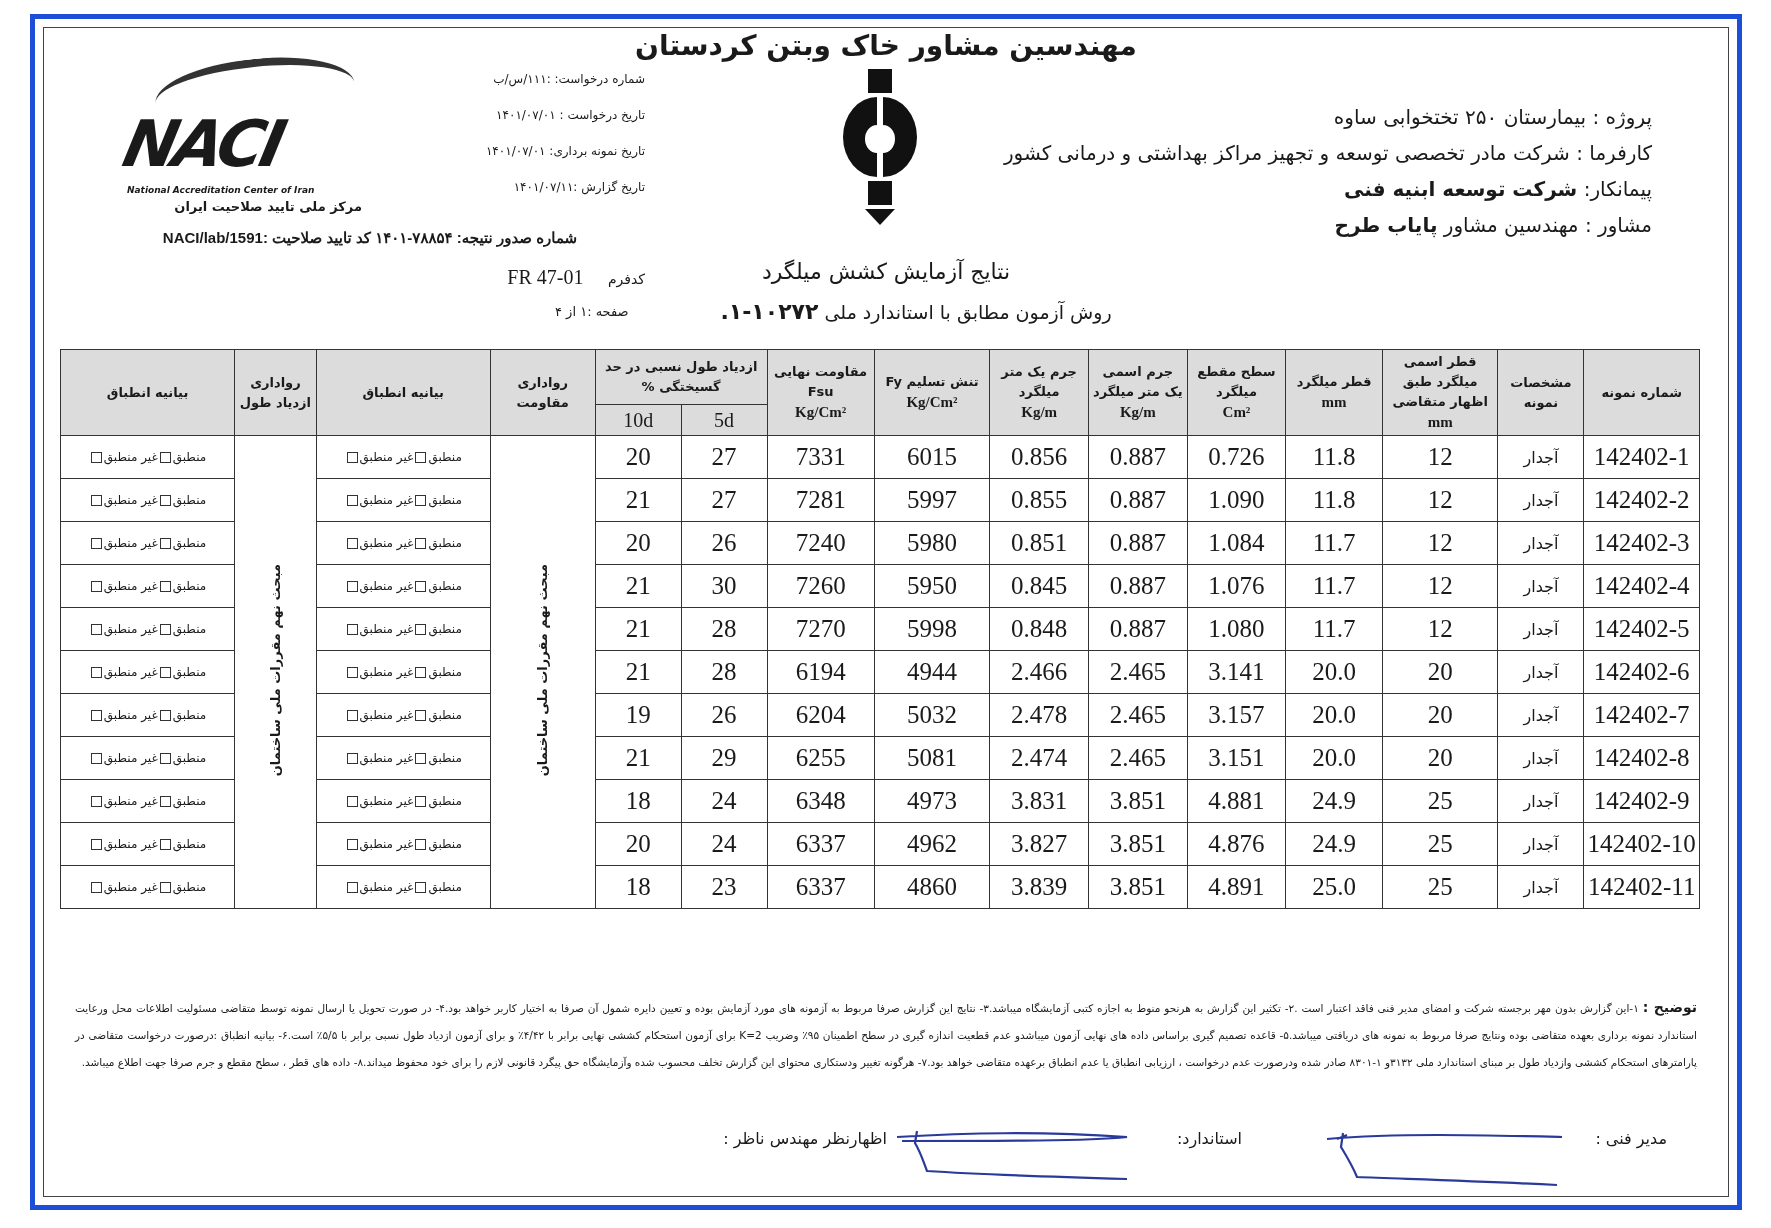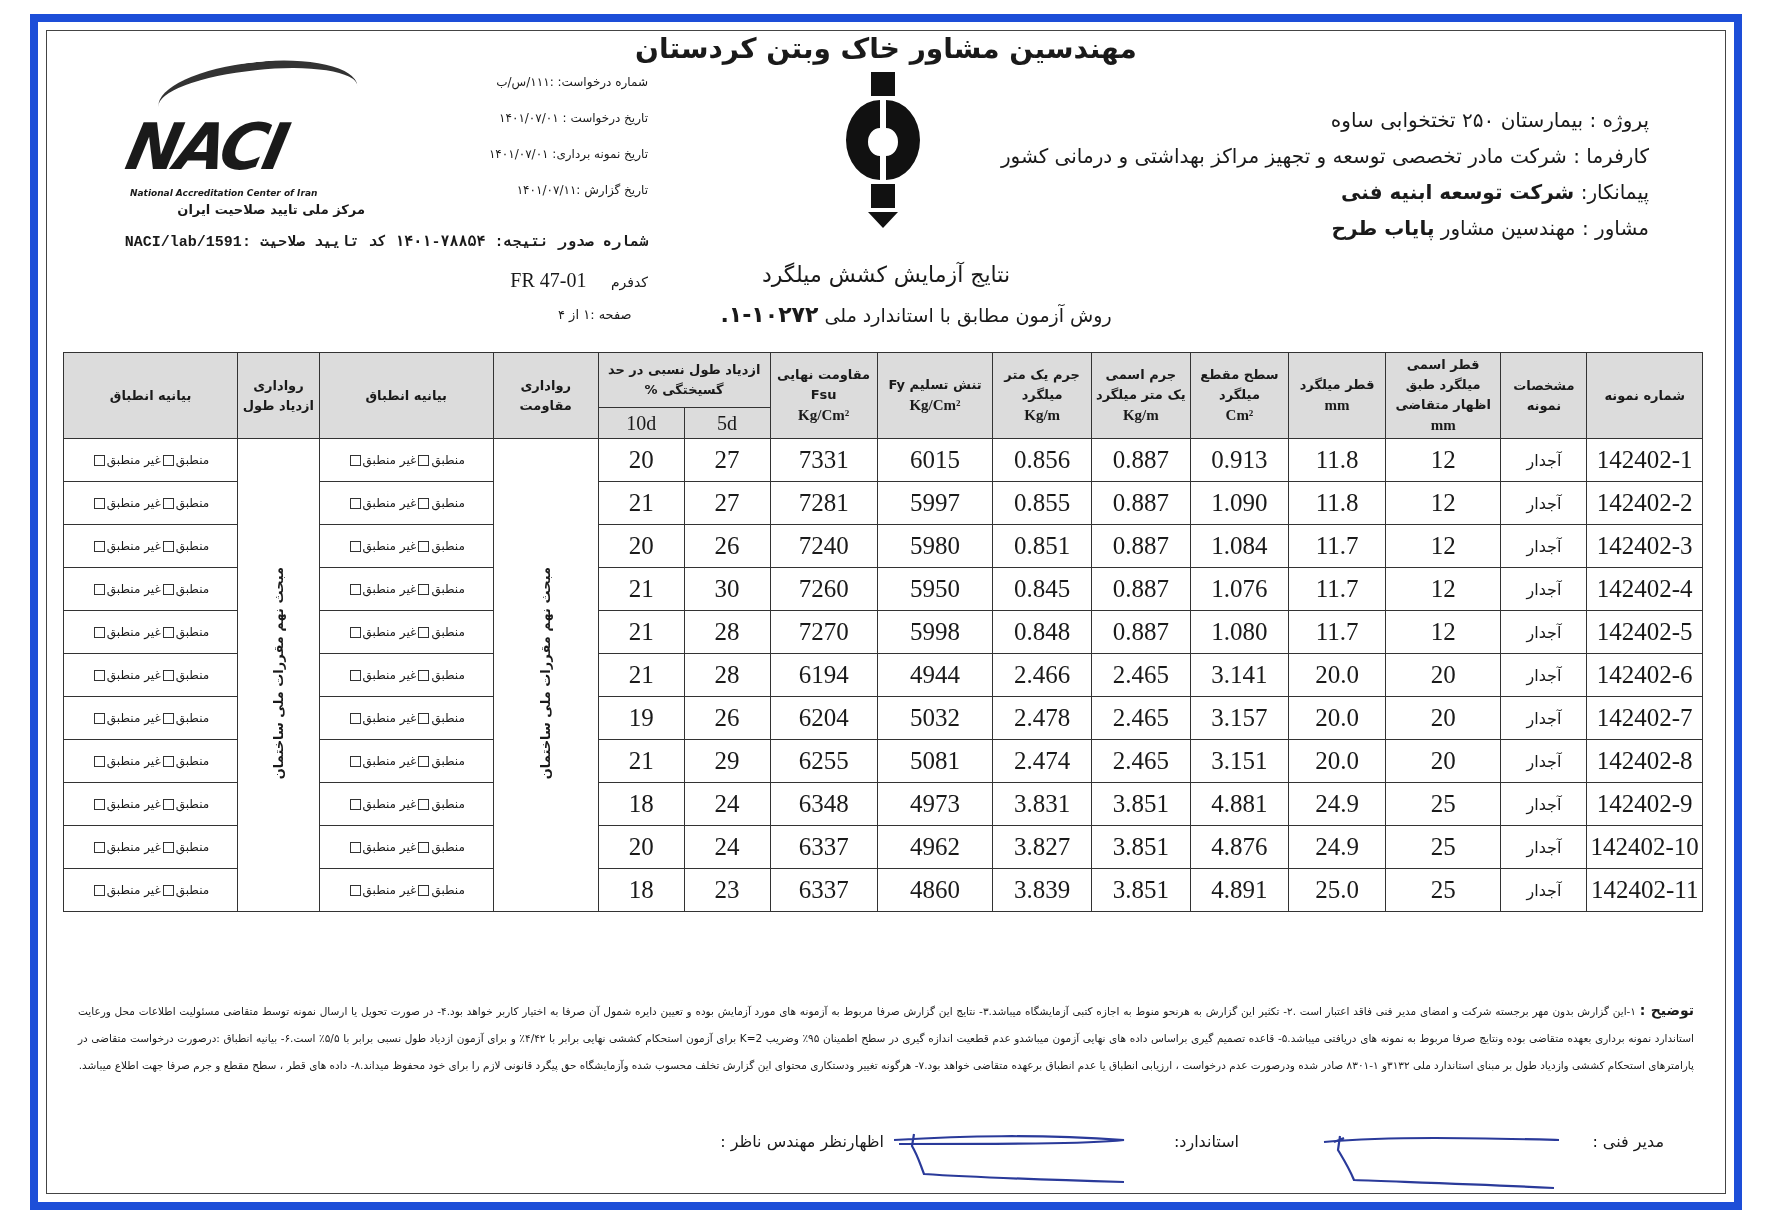--- a/index.html
+++ b/index.html
@@ -1,33 +1,33 @@
 <!DOCTYPE html>
 <html><head>
 <meta charset="utf-8">
 <style>
   html, body { margin: 0; padding: 0; background: #ffffff; }
   body { width: 1771px; height: 1228px; position: relative; overflow: hidden;
          font-family: "DejaVu Serif", "Liberation Serif", serif; color: #1a1a1a; }
   .page { position: absolute; left: 30px; top: 14px; width: 1712px; height: 1196px;
-          border: 8px solid #1d4ed8; box-sizing: border-box; }
+          border: 5px solid #1d4ed8; box-sizing: border-box; }
   .inner { position: absolute; left: 8px; top: 8px; right: 8px; bottom: 8px; border: 1px solid #444; }
 
   .org-title { position: absolute; top: 10px; left: 0; right: 0; text-align: center;
                font-family: "DejaVu Sans", sans-serif; font-weight: bold; font-size: 28px; direction: rtl; }
   .logo-lab { position: absolute; left: 790px; top: 50px; width: 110px; height: 160px; }
 
   .meta-right { position: absolute; right: 85px; top: 80px; direction: rtl; text-align: right;
                 font-family: "DejaVu Sans", sans-serif; font-size: 20px; line-height: 36px; }
   .meta-right b { font-weight: bold; }
 
   .meta-mid { position: absolute; left: 330px; top: 42px; direction: rtl; text-align: right; width: 280px;
               font-family: "DejaVu Sans", sans-serif; font-size: 12px; line-height: 36px; }
-  .meta-code { position: absolute; left: 60px; top: 210px; direction: rtl; width: 550px; text-align: right;
-               font-family: Liberation Mono, monospace; font-size: 15px; font-weight: bold; }
+  .meta-code { position: absolute; left: 60px; top: 210px; direction: rtl; width: 550px; text-align: center;
+               font-family: Liberation Sans, sans-serif; font-size: 15px; font-weight: bold; }
   .formcode { position: absolute; left: 385px; top: 247px; direction: rtl; width: 225px; text-align: right;
               font-family: "DejaVu Sans", sans-serif; font-size: 14px; }
   .formcode .val { font-family: "Liberation Serif", serif; font-size: 20px; margin-right: 20px; }
   .pageno { position: absolute; left: 520px; top: 285px; direction: rtl; font-family: "DejaVu Sans", sans-serif; font-size: 13px; }
 
   .naci { position: absolute; left: 70px; top: 40px; width: 260px; height: 150px; }
   .naci .arc { position: absolute; left: 50px; top: 0; width: 200px; height: 60px; border-top: 8px solid #333; border-radius: 50% 50% 0 0; transform: rotate(-6deg); }
   .naci .word { position: absolute; left: 20px; top: 48px; font-family: "DejaVu Sans", sans-serif; font-weight: bold; font-style: italic;
                 font-size: 64px; letter-spacing: -4px; transform: skewX(-12deg); }
   .naci .en { position: absolute; left: 22px; top: 126px; font-family: "DejaVu Sans", sans-serif; font-size: 9px; font-style: italic; font-weight: bold; }
@@ -132,21 +132,21 @@
         <th class="sm" style="width:72px">5d</th>
         <th class="sm" style="width:72px">10d</th>
       </tr>
     </thead>
     <tbody id="rows">
         <tr>
           <td>142402-1</td>
           <td class="fa">آجدار</td>
           <td>12</td>
           <td>11.8</td>
-          <td>0.913</td>
+          <td>0.726</td>
           <td>0.887</td>
           <td>0.856</td>
           <td>6015</td>
           <td>7331</td>
           <td>27</td>
           <td>20</td>
           <td rowspan="11" class="vert"><span>مبحث نهم مقررات ملی ساختمان</span></td>
           <td class="stmt"><span>منطبق</span><span class="chk"></span><span>غیر منطبق</span><span class="chk"></span></td>
           <td rowspan="11" class="vert"><span>مبحث نهم مقررات ملی ساختمان</span></td>
           <td class="stmt"><span>منطبق</span><span class="chk"></span><span>غیر منطبق</span><span class="chk"></span></td>

